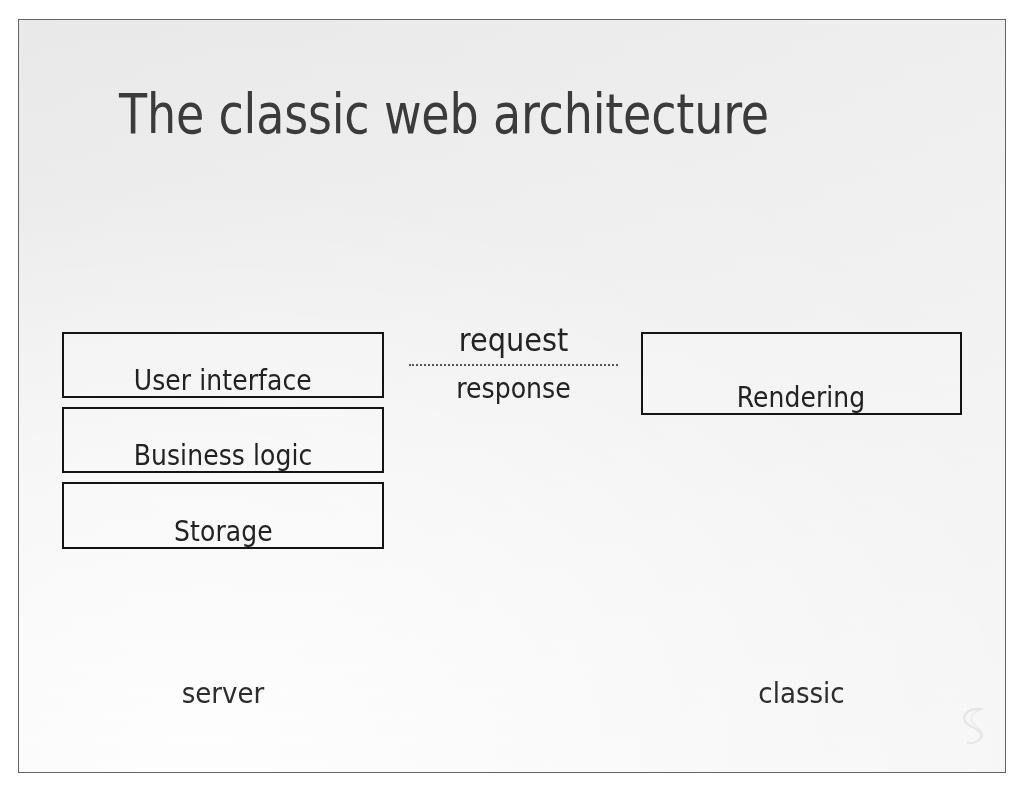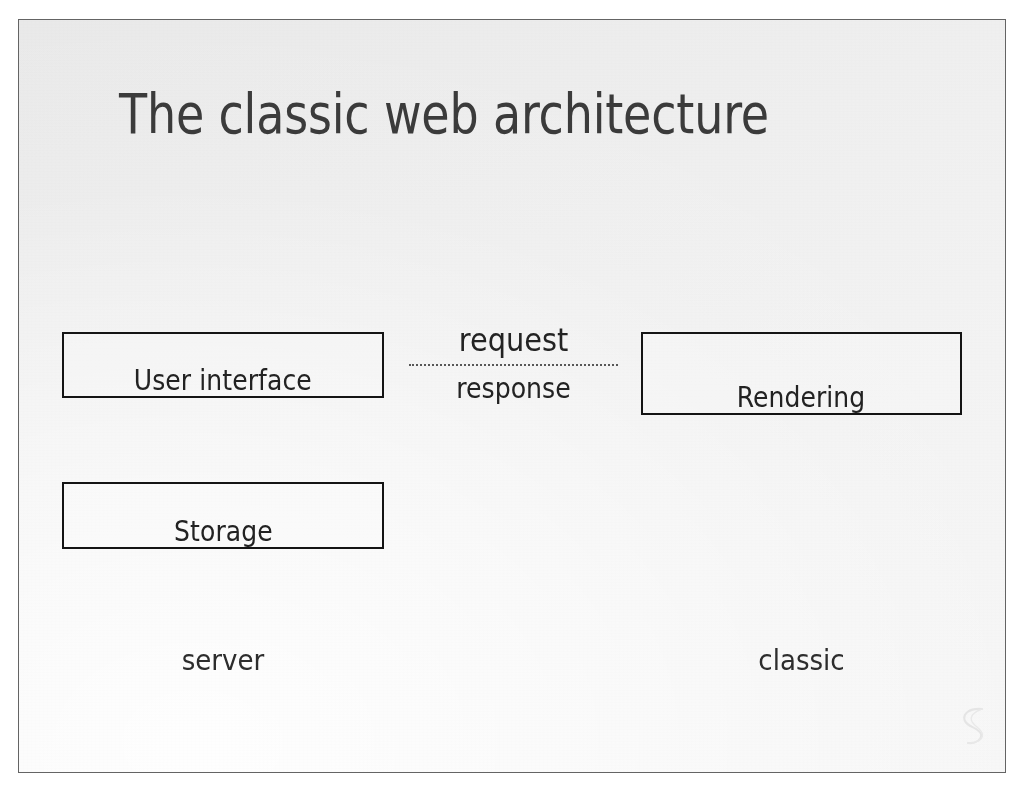--- a/index.html
+++ b/index.html
@@ -134,20 +134,21 @@
   }
 
   
   .side-caption {
     position: absolute;
     font-size: 29px;
     line-height: 34px;
     color: #2d2d2d;
     text-align: center;
     white-space: nowrap;
+    margin-top: 33px;
   }
   #caption-server { left: 43px;  top: 623px; width: 322px; }
   #caption-client { left: 622px; top: 623px; width: 321px; }
 
   
   #logo-watermark {
     position: absolute;
     right: 12px;
     bottom: 22px;
     width: 40px;
@@ -164,20 +165,23 @@
   <div id="paper-texture"></div>
 
   <div id="slide-title">The classic web architecture</div>
 
   <div id="diagram">
 
     <div class="arch-box" id="box-user-interface">
       <span class="box-label">User interface</span>
     </div>
 
+    <div class="arch-box" id="box-business-logic">
+      <span class="box-label">Business logic</span>
+    </div>
 
     <div class="arch-box" id="box-storage">
       <span class="box-label">Storage</span>
     </div>
 
     <div class="arch-box" id="box-rendering">
       <span class="box-label">Rendering</span>
     </div>
 
     <div id="channel">

